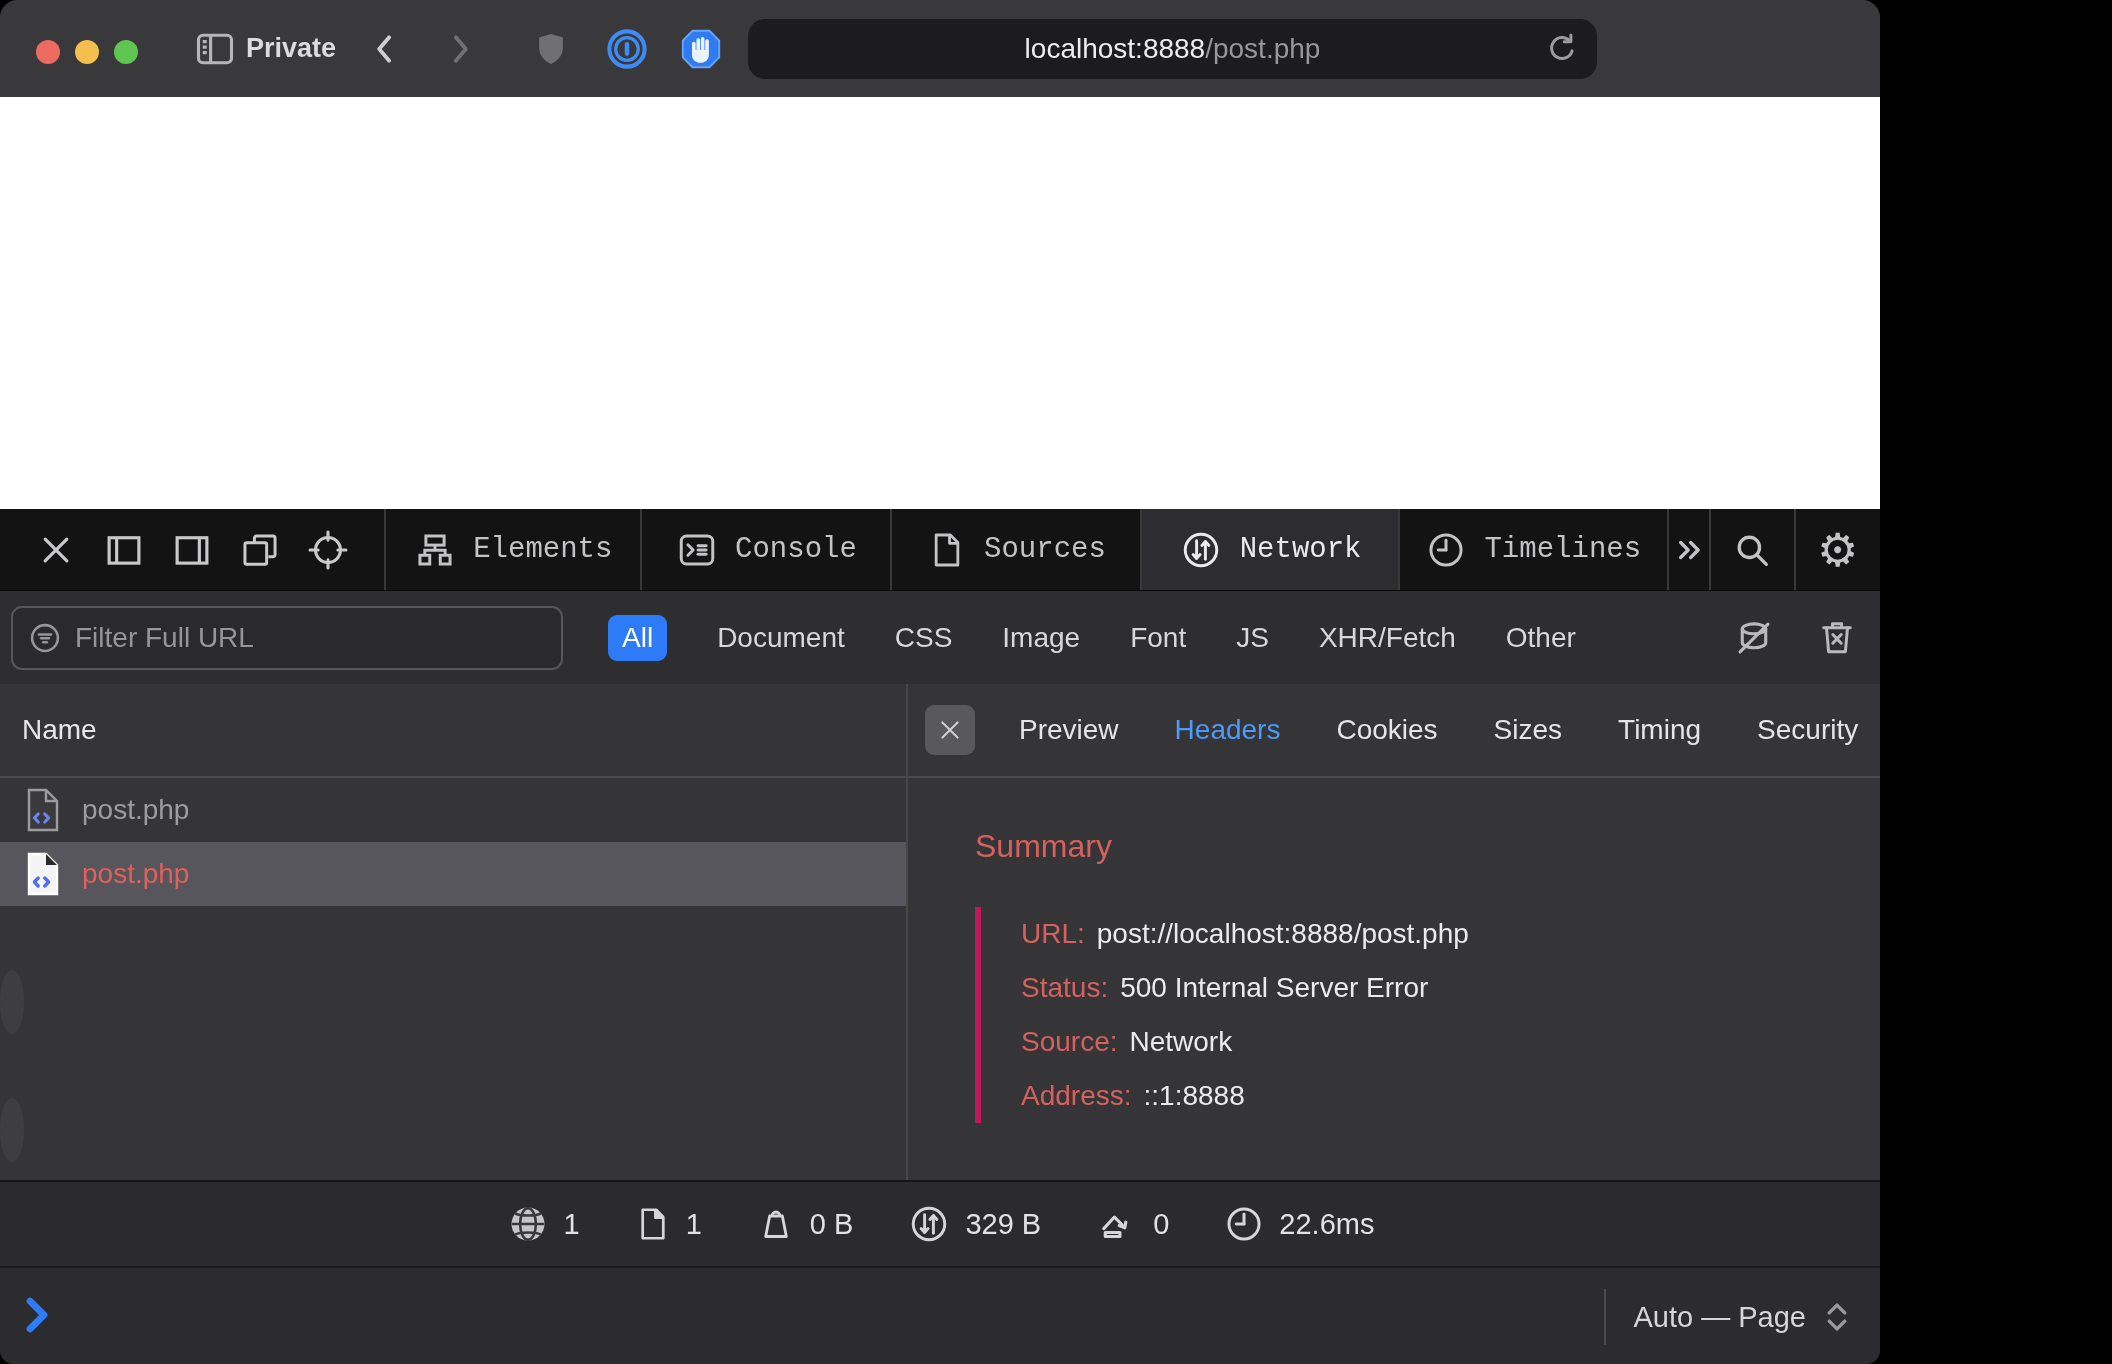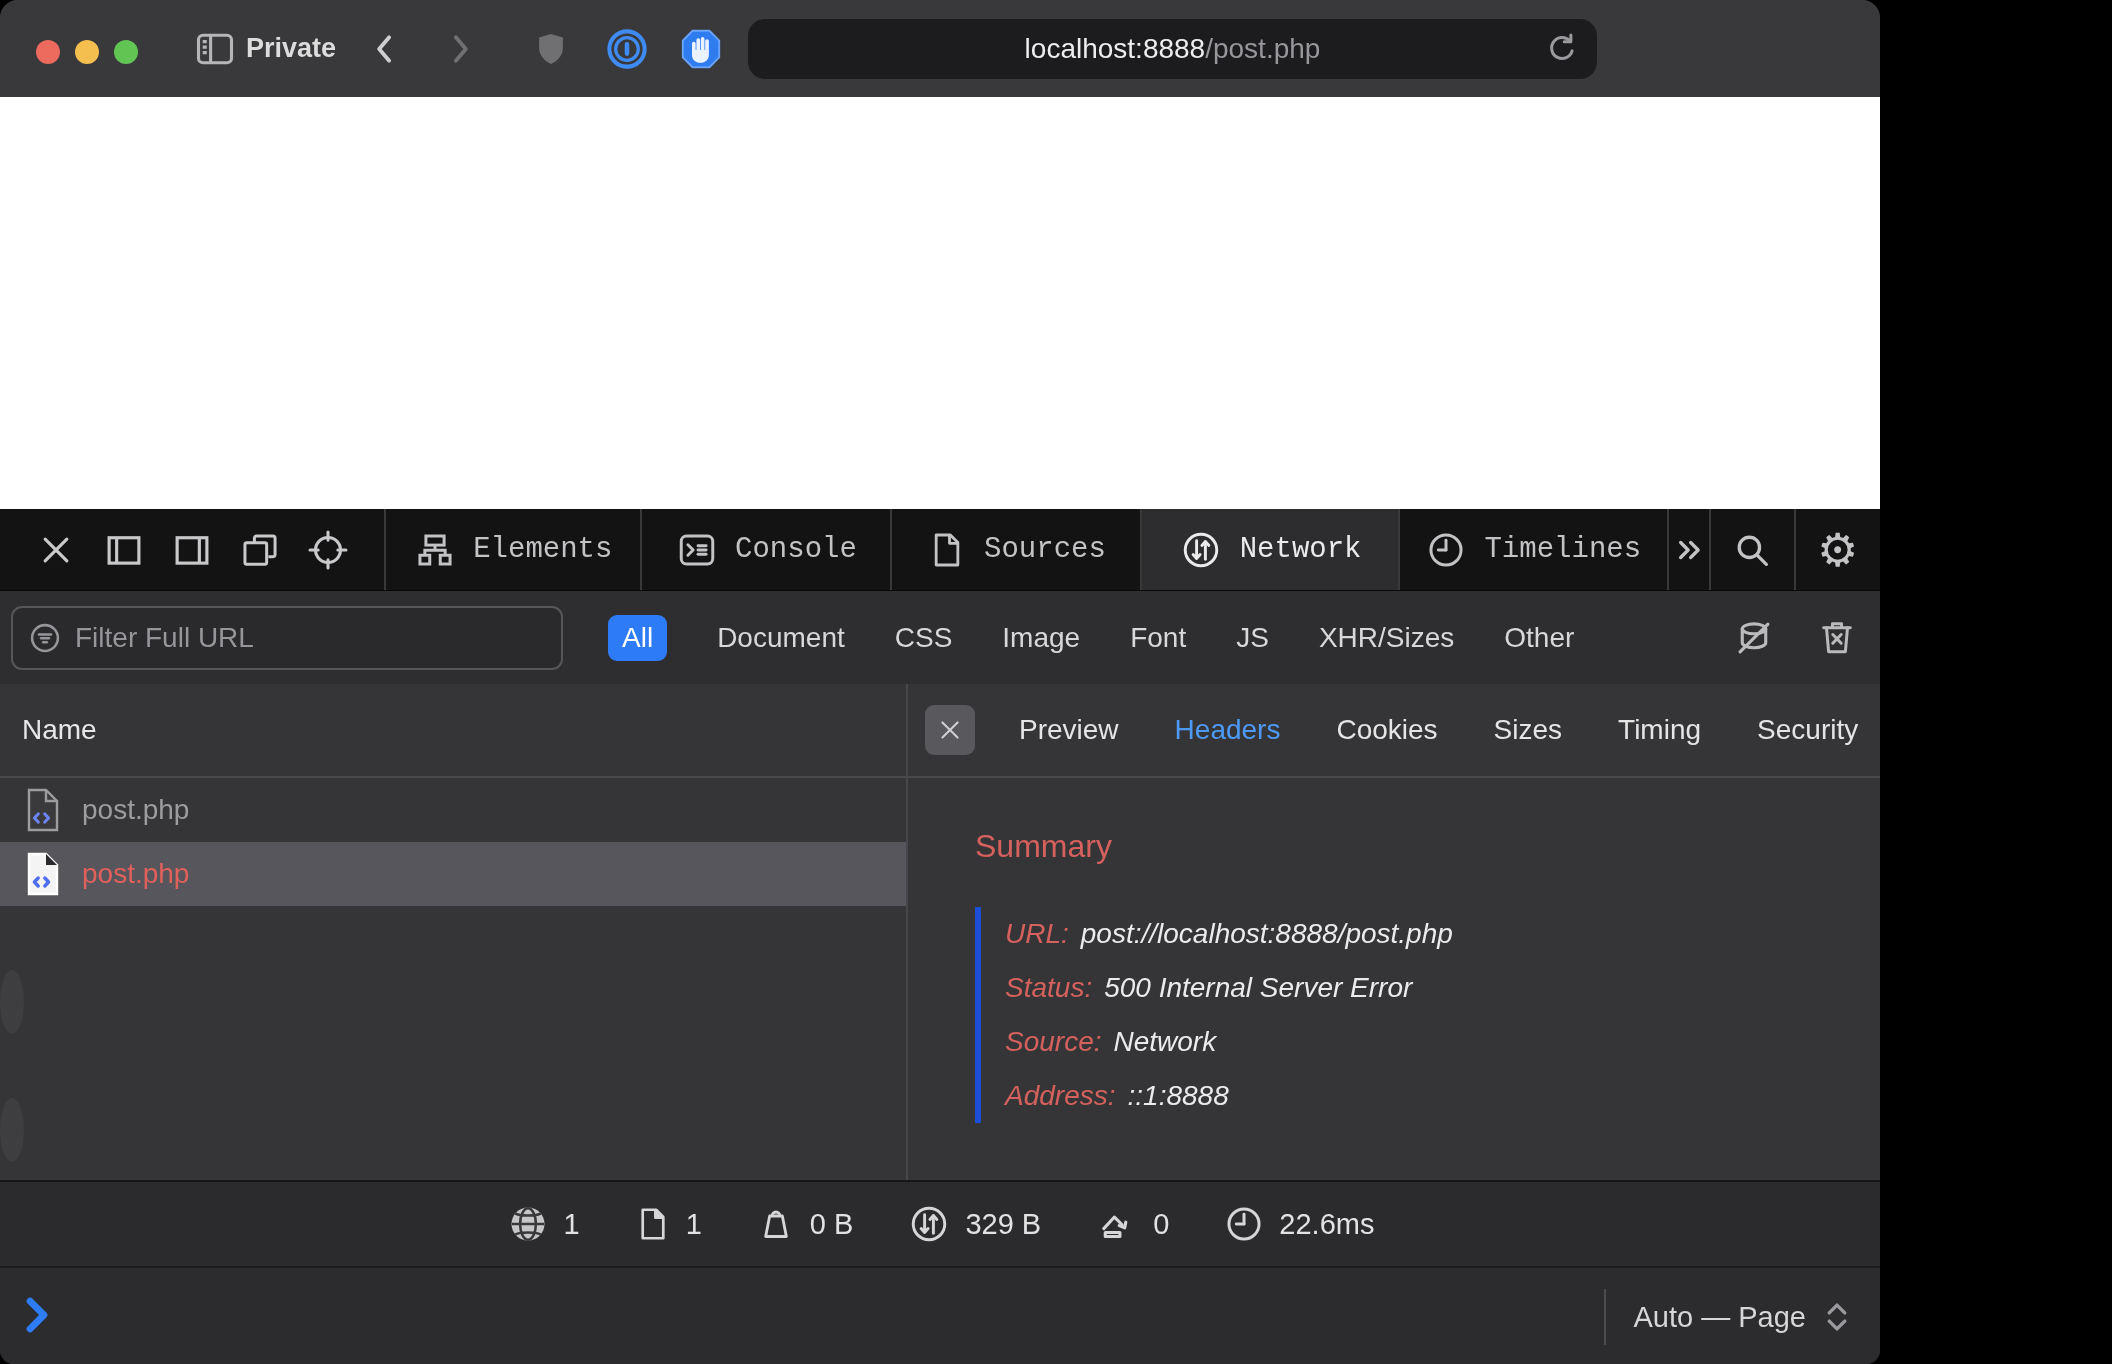--- a/index.html
+++ b/index.html
@@ -55,21 +55,21 @@
   .stripe.dark { background:#353537; }
   .stripe.light { background:#3e3e40; }
   .fill { flex:1; background:#353537; }
 
   .details { flex:1; display:flex; flex-direction:column; }
   .det-tabs { height:94px; border-bottom:2px solid #49494c; display:flex; align-items:center; padding-left:17px; gap:56px; font-size:28px; color:#e5e5e6; }
   .det-close { width:50px; height:50px; border-radius:9px; background:#58585d; display:flex; align-items:center; justify-content:center; color:#cfcfd1; margin-right:-12px; }
   .det-tab.selected { color:#4d9af6; }
   .det-body { flex:1; padding:50px 0 0 67px; }
   .sum-title { font-size:32px; color:#d4615d; font-weight:400; }
-  .sum-fields { margin-top:42px; border-left:6px solid #1d4ed8; padding-left:24px;font-style:italic; }
+  .sum-fields { margin-top:42px; border-left:6px solid #be185d; padding-left:40px; }
   .sum-row { height:54px; display:flex; align-items:center; font-size:28px; }
   .sum-label { color:#d4615d; margin-right:12px; }
   .sum-value { color:#ebebec; }
 
   
   .statusbar { height:86px; background:#2b2b2d; border-top:2px solid #161617; display:flex; align-items:center; justify-content:center; gap:54px; }
   .stat { display:flex; align-items:center; gap:14px; color:#e2e2e3; font-size:29px; }
   .stat .ic { color:#d6d6d8; }
 
   
@@ -287,21 +287,21 @@
         </svg>
       <input type="text" placeholder="Filter Full URL" style="">
     </div>
     <div class="ftypes">
       <span class="fpill">All</span>
       <span>Document</span>
       <span>CSS</span>
       <span>Image</span>
       <span>Font</span>
       <span>JS</span>
-      <span>XHR/Sizes</span>
+      <span>XHR/Fetch</span>
       <span>Other</span>
     </div>
     <div class="fbar-icons">
       <span>
         <svg class="ic" width="44" height="44" viewBox="0 0 24 24" fill="none" stroke="currentColor" stroke-width="1.7" stroke-linecap="round">
             <ellipse cx="12" cy="7" rx="6.4" ry="2.7"></ellipse>
             <path d="M5.6 7v7.6c0 1.5 2.9 2.7 6.4 2.7s6.4-1.2 6.4-2.7V7"></path>
             <line x1="4.4" y1="19.6" x2="19.6" y2="4.4"></line>
           </svg>
       </span>

